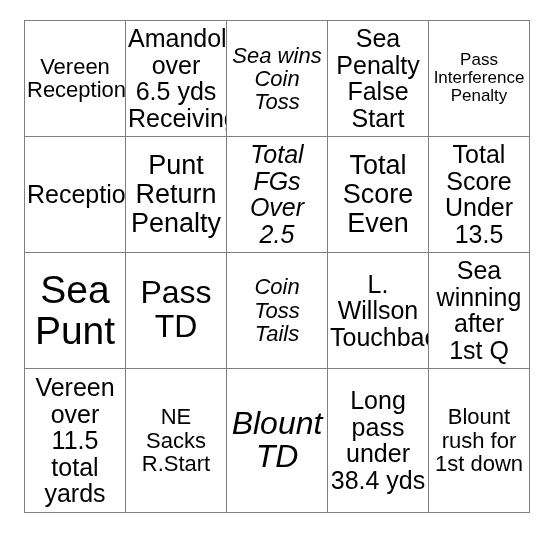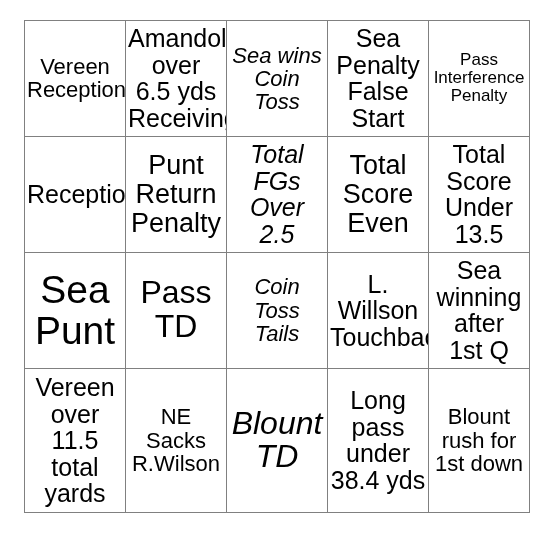--- a/index.html
+++ b/index.html
@@ -146,21 +146,21 @@
     <tr>
       <td class="col-0 fs-s">
           <span class="cell-text">Vereen
 over
 11.5 total
 yards</span>
         </td>
       <td class="col-1 fs-m">
           <span class="cell-text">NE
 Sacks
-R.Wilson</span>
+R.Start</span>
         </td>
       <td class="col-2 fs-xl">
           <span class="cell-text">Blount
 TD</span>
         </td>
       <td class="col-3 fs-s">
           <span class="cell-text">Long pass
 under
 38.4 yds</span>
         </td>

